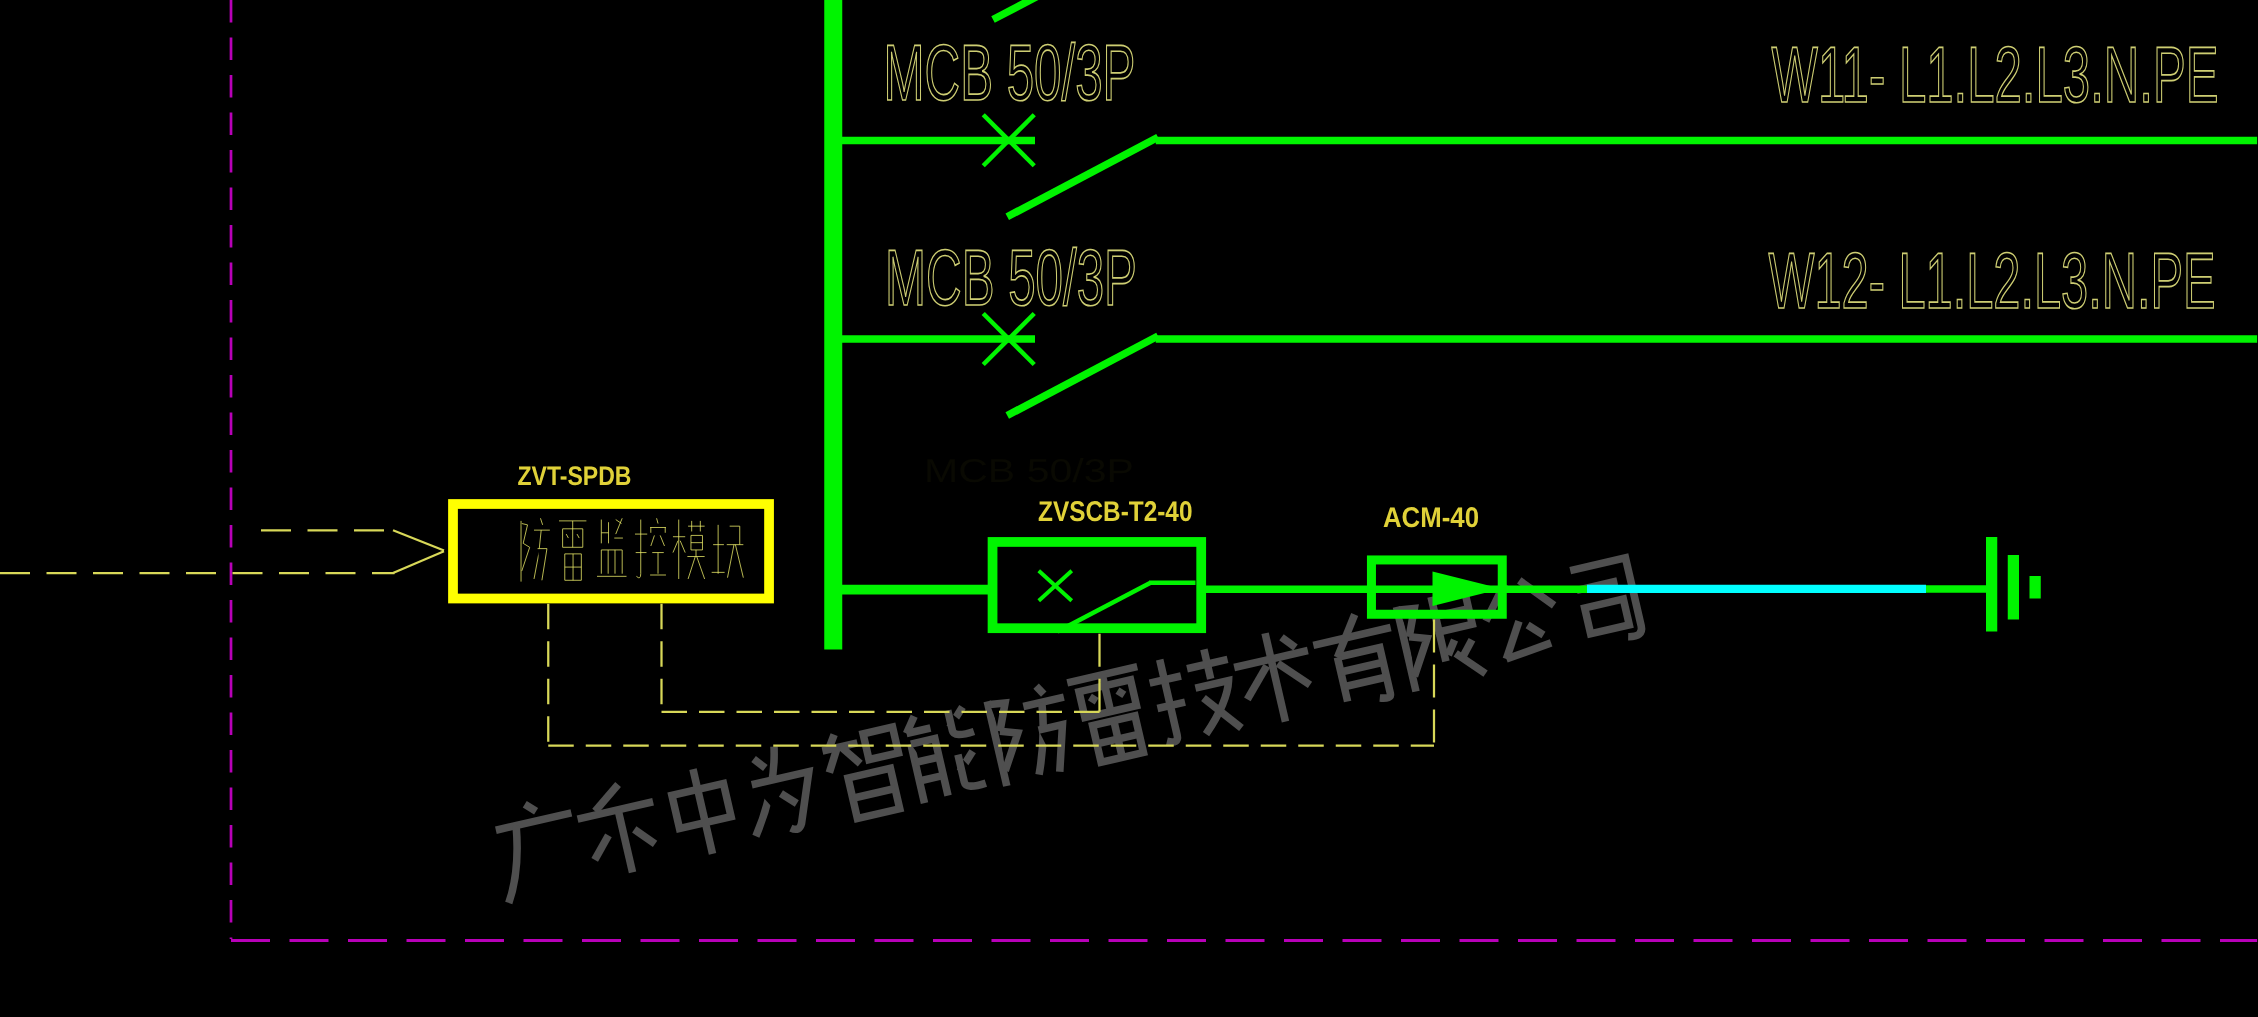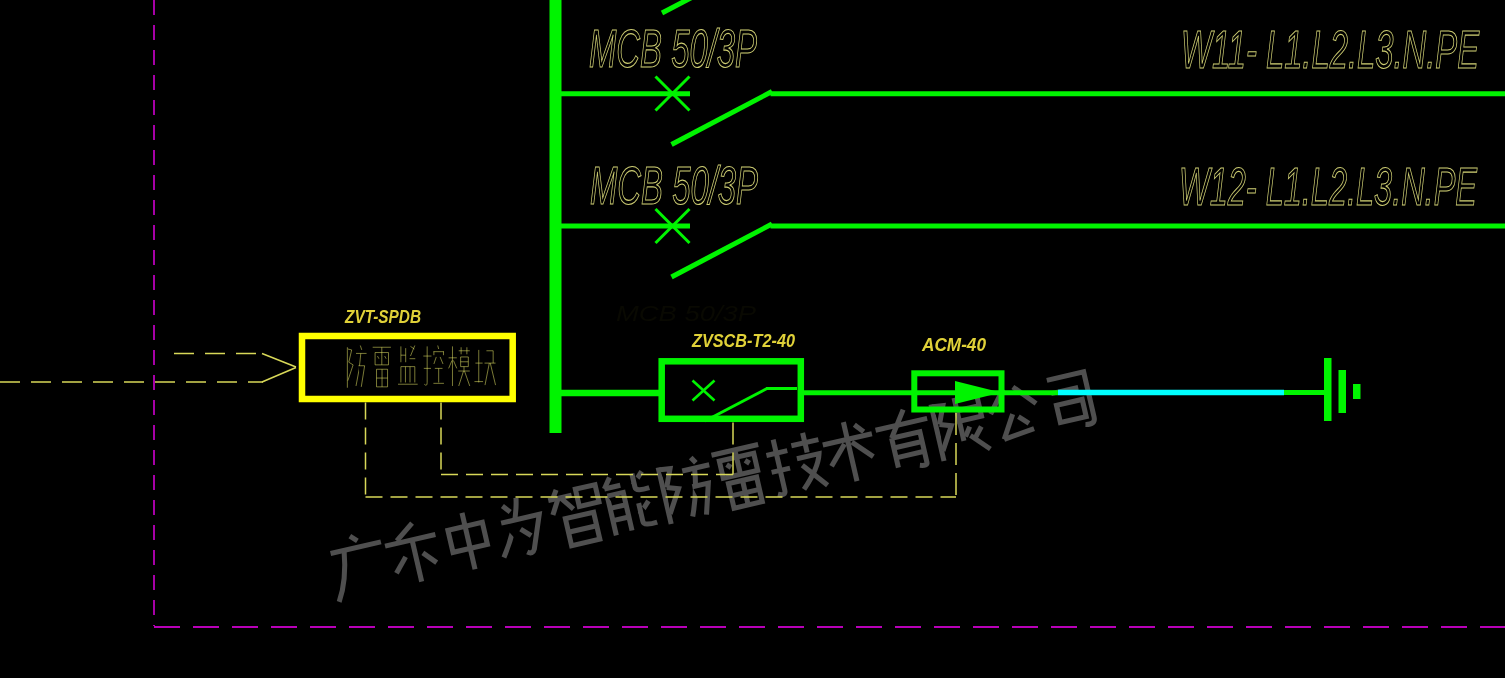--- a/index.html
+++ b/index.html
@@ -1,16 +1,16 @@
 <!DOCTYPE html>
 <html><head>
 <meta charset="utf-8">
 <style>
   html,body{margin:0;padding:0;background:#000;}
-  #cv{position:relative;width:1505px;height:678px;background:#000;overflow:hidden;font-style:italic;}
+  #cv{position:relative;width:1505px;height:678px;background:#000;overflow:hidden;}
   svg text{font-family:"Liberation Sans",sans-serif;}
 </style>
 </head>
 <body>
 <div id="cv">
 <svg width="1505" height="678" viewBox="0 0 1505 678" xmlns="http://www.w3.org/2000/svg">
 <defs>
 <g id="c_guang">
           <path d="M46 0 L56 10"></path>
           <path d="M10 20 H92"></path>

